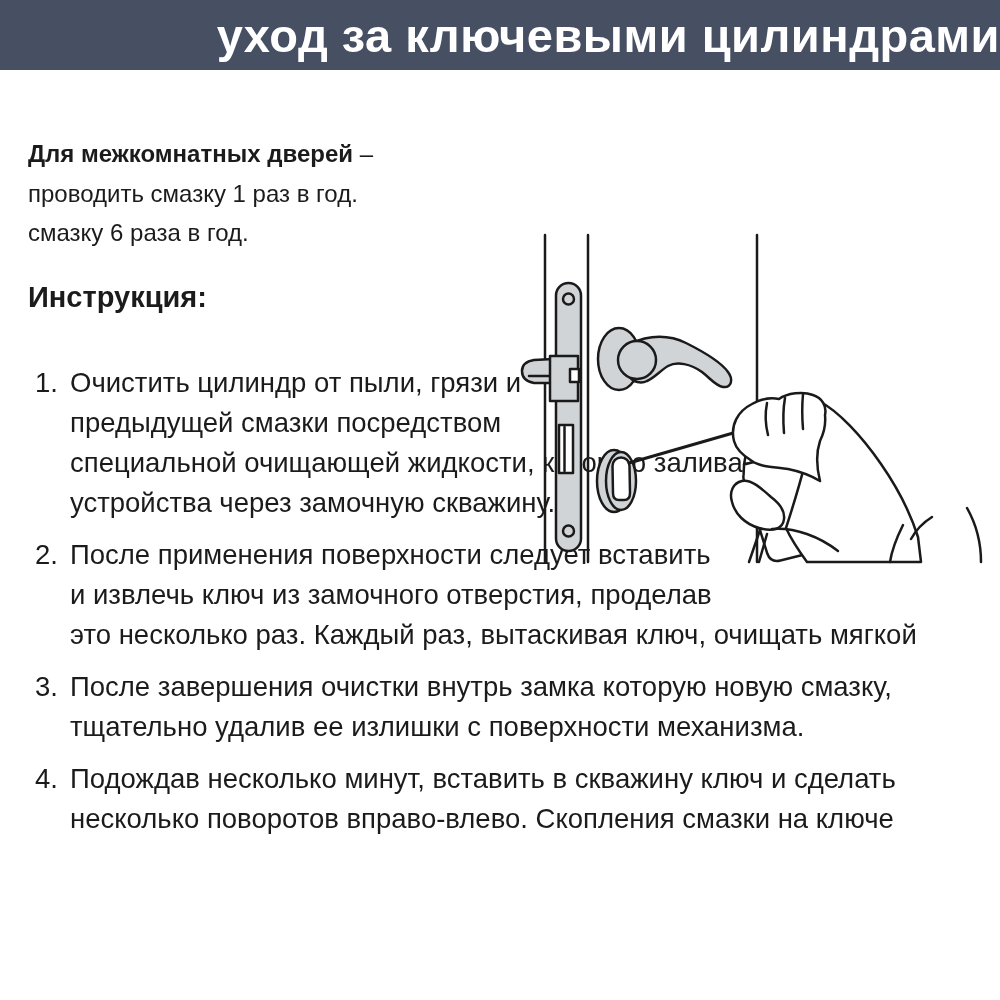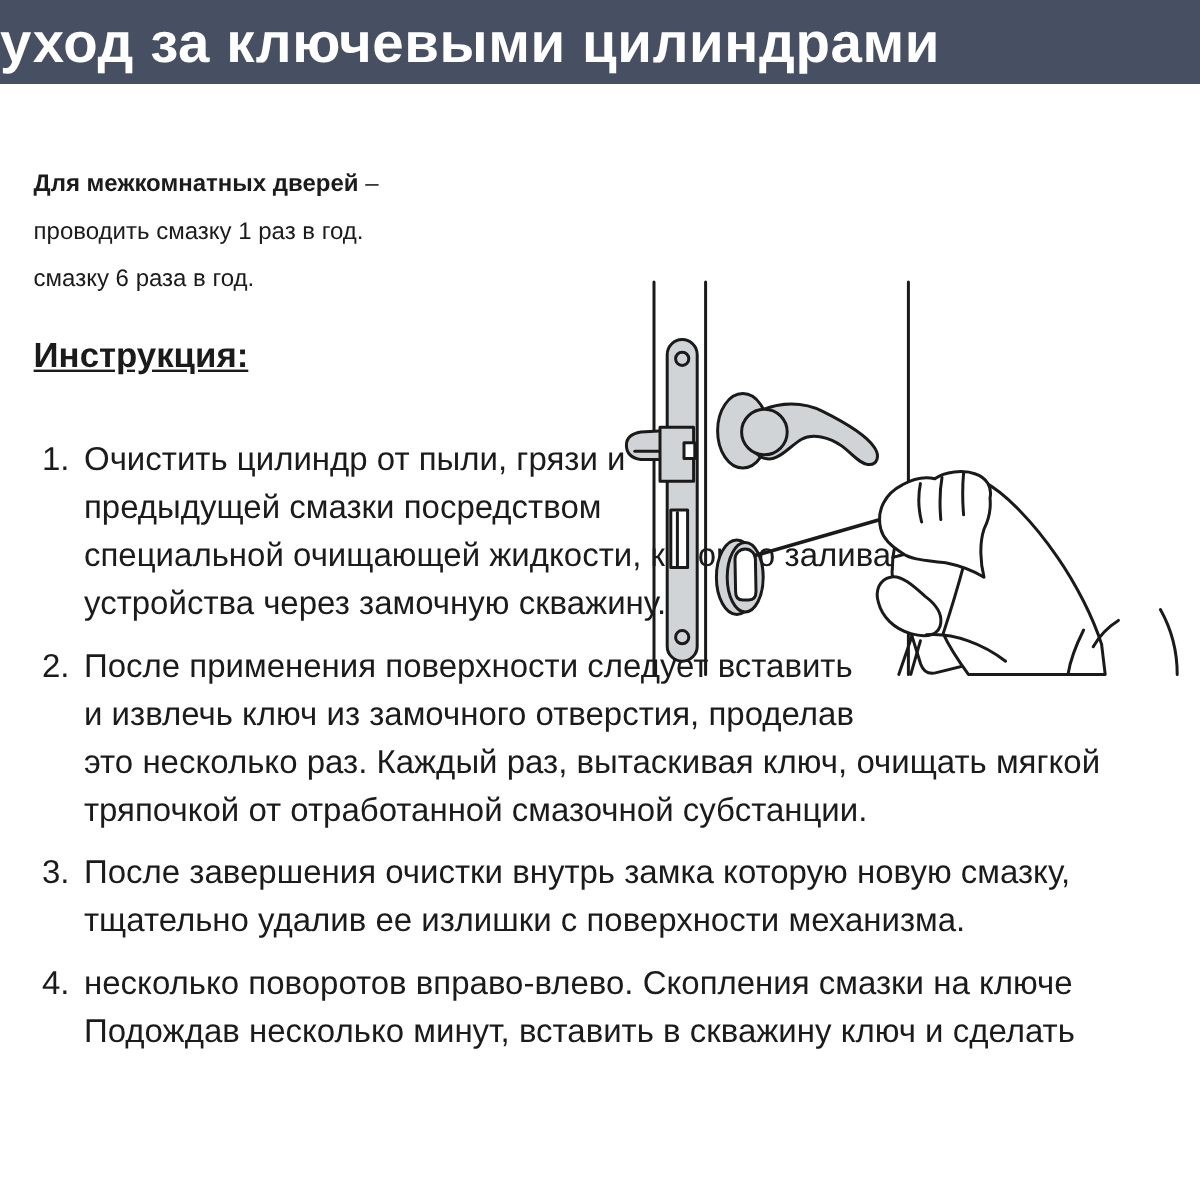--- a/index.html
+++ b/index.html
@@ -9,44 +9,43 @@
     background: #ffffff;
     color: #1b1b1b;
     position: relative;
     overflow: hidden;
   }
   .header {
     height: 70px;
     background: #474f63;
     display: flex;
     align-items: center;
-    justify-content: flex-start;
+    justify-content: flex-end;
   }
   .header .title {
     color: #ffffff;
     font-size: 47px;
     font-weight: 700;
     letter-spacing: 0.5px;
     white-space: nowrap;
   }
   .content { position: relative; }
   .intro {
     margin: 64px 0 0 28px;
     width: 500px;
-    font-size: 20px;
+    font-size: 24px;
     line-height: 39.5px;
   }
   .intro .line { display: block; }
   .b { font-weight: 700; }
   .instr-heading {
     margin: 24px 0 0 28px;
     font-size: 29px;
     font-weight: 700;
     line-height: 40px;
-    text-decoration: underline;
   }
   .instr-list {
     margin: 46px 0 0 35px;
   }
   .instr-item {
     position: relative;
     padding-left: 35px;
     font-size: 27.5px;
     line-height: 40px;
     margin-bottom: 12px;
@@ -90,33 +89,32 @@
       <span class="line">предыдущей смазки посредством</span>
       <span class="line">специальной очищающей жидкости, которую заливают внутрь</span>
       <span class="line">устройства через замочную скважину.</span>
     </div>
 
     <div class="instr-item">
       <span class="num">2.</span>
       <span class="line">После применения поверхности следует вставить</span>
       <span class="line">и извлечь ключ из замочного отверстия, проделав</span>
       <span class="line">это несколько раз. Каждый раз, вытаскивая ключ, очищать мягкой</span>
-      <span class="line">тряпочкой от отработанной смазочной субстанции.</span>
     </div>
 
     <div class="instr-item">
       <span class="num">3.</span>
       <span class="line">После завершения очистки внутрь замка которую новую смазку,</span>
       <span class="line">тщательно удалив ее излишки с поверхности механизма.</span>
     </div>
 
     <div class="instr-item">
       <span class="num">4.</span>
+      <span class="line">Подождав несколько минут, вставить в скважину ключ и сделать</span>
       <span class="line">несколько поворотов вправо-влево. Скопления смазки на ключе</span>
-      <span class="line">Подождав несколько минут, вставить в скважину ключ и сделать</span>
     </div>
 
   </div>
 
   <svg class="illustration" viewBox="0 0 480 335" aria-hidden="true">
     <g stroke="#1a1a1a" stroke-width="2.5" fill="none" stroke-linecap="round" stroke-linejoin="round">
 
       <line x1="25" y1="6" x2="25" y2="333"></line>
       <line x1="68" y1="6" x2="68" y2="333"></line>
       <line x1="237" y1="6" x2="237" y2="333"></line>

